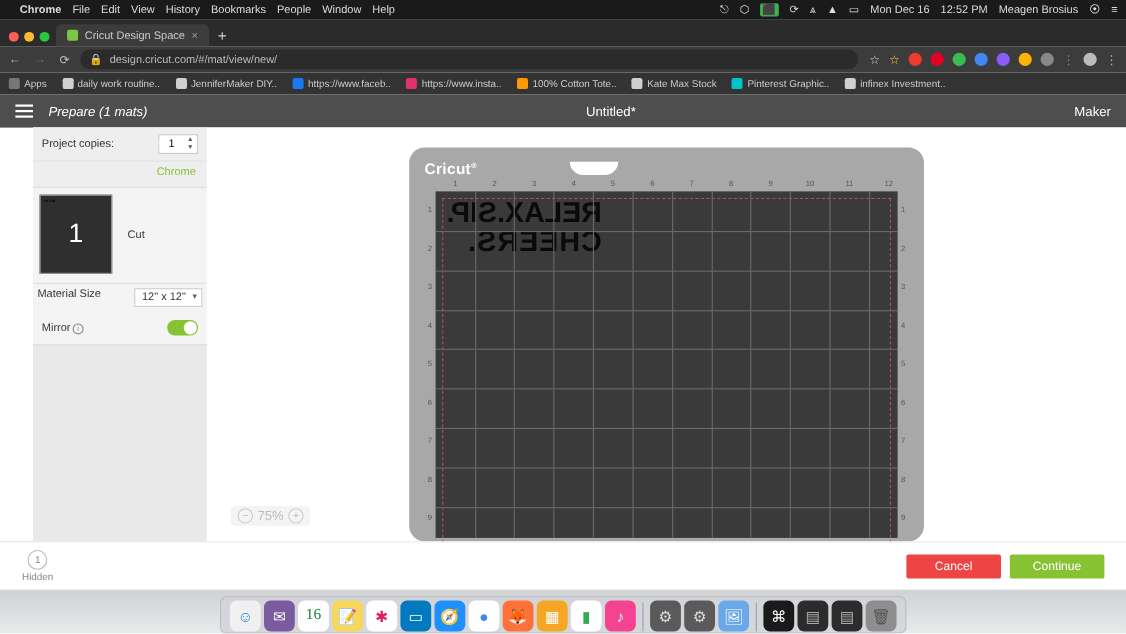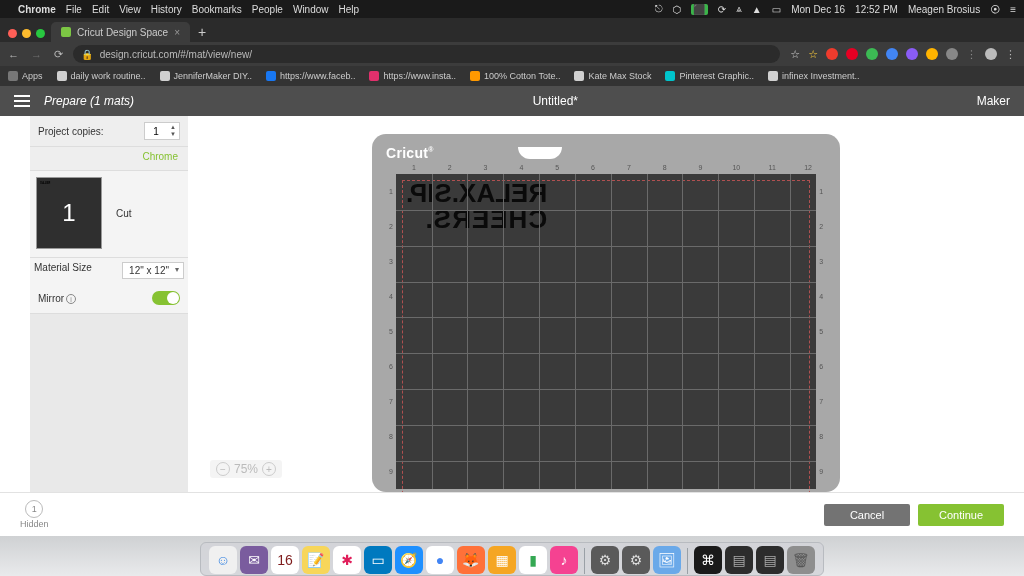--- a/index.html
+++ b/index.html
@@ -88,21 +88,21 @@
 .design-text { position: absolute; top: 6px; left: 10px; color: #0a0a0a; font-weight: 900; font-family: Arial Black, Arial, sans-serif; transform: scaleX(-1); text-align: left; line-height: 1; }
 .design-text .l1 { font-size: 26px; letter-spacing: 0px; }
 .design-text .l2 { font-size: 26px; letter-spacing: 1px; }
 
 
 .foot { height: 44px; border-top: 1px solid #e2e2e2; display: flex; align-items: center; justify-content: space-between; padding: 0 20px; background: #fff; }
 .hidden-ctl { text-align: center; color: #888; font-size: 9px; }
 .hidden-ctl .circ { width: 18px; height: 18px; border: 1px solid #bbb; border-radius: 50%; display: flex; align-items: center; justify-content: center; margin: 0 auto 1px; font-size: 9px; }
 .foot-btns { display: flex; gap: 8px; }
 .btn { width: 86px; height: 22px; border: none; border-radius: 2px; font-size: 11px; color: #fff; cursor: pointer; }
-.btn-cancel { background: #737373; }
+.btn-cancel { background: #ef4444; }
 .btn-continue { background: #86c232; }
 
 
 .dock-wrap { height: 40px; background: linear-gradient(#cfd1d3, #e9eaec); display: flex; justify-content: center; align-items: flex-end; }
 .dock { background: rgba(210,212,216,.85); border-radius: 6px; padding: 3px 8px 1px; display: flex; gap: 3px; align-items: flex-end; border: 1px solid #b8bbc0; }
 .dock-icon { width: 28px; height: 28px; border-radius: 6px; display: flex; align-items: center; justify-content: center; font-size: 14px; color: #fff; position: relative; }
 .dock-sep { width: 1px; height: 26px; background: #9aa0a6; margin: 0 3px; }
 </style>
 </head>
 <body>
@@ -356,21 +356,21 @@
   <div class="foot-btns">
     <button class="btn btn-cancel">Cancel</button>
     <button class="btn btn-continue">Continue</button>
   </div>
 </div>
 
 <div class="dock-wrap">
   <div class="dock" id="dock">
       <div class="dock-icon" style="background: rgb(240, 240, 240); color: rgb(42, 125, 225);">☺</div>
       <div class="dock-icon" style="background: rgb(122, 92, 158); color: rgb(255, 255, 255);">✉</div>
-      <div class="dock-icon" style="background: rgb(255, 255, 255); color: #7f1d1d;">16</div>
+      <div class="dock-icon" style="background: rgb(255, 255, 255); color: #15803d; font-family: Liberation Serif, serif;">16</div>
       <div class="dock-icon" style="background: rgb(247, 214, 90); color: rgb(85, 85, 85);">📝</div>
       <div class="dock-icon" style="background: rgb(255, 255, 255); color: rgb(224, 30, 90);">✱</div>
       <div class="dock-icon" style="background: rgb(0, 121, 191); color: rgb(255, 255, 255);">▭</div>
       <div class="dock-icon" style="background: rgb(30, 144, 255); color: rgb(255, 255, 255);">🧭</div>
       <div class="dock-icon" style="background: rgb(255, 255, 255); color: rgb(66, 133, 244);">●</div>
       <div class="dock-icon" style="background: rgb(255, 113, 57); color: rgb(255, 255, 255);">🦊</div>
       <div class="dock-icon" style="background: rgb(245, 166, 35); color: rgb(255, 255, 255);">▦</div>
       <div class="dock-icon" style="background: rgb(255, 255, 255); color: rgb(52, 168, 83);">▮</div>
       <div class="dock-icon" style="background: rgb(245, 66, 145); color: rgb(255, 255, 255);">♪</div>
       <div class="dock-sep"></div>

